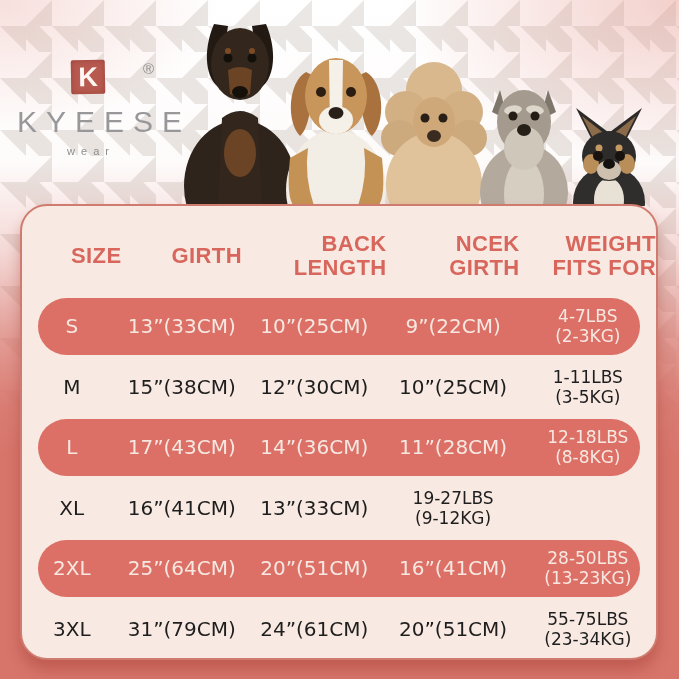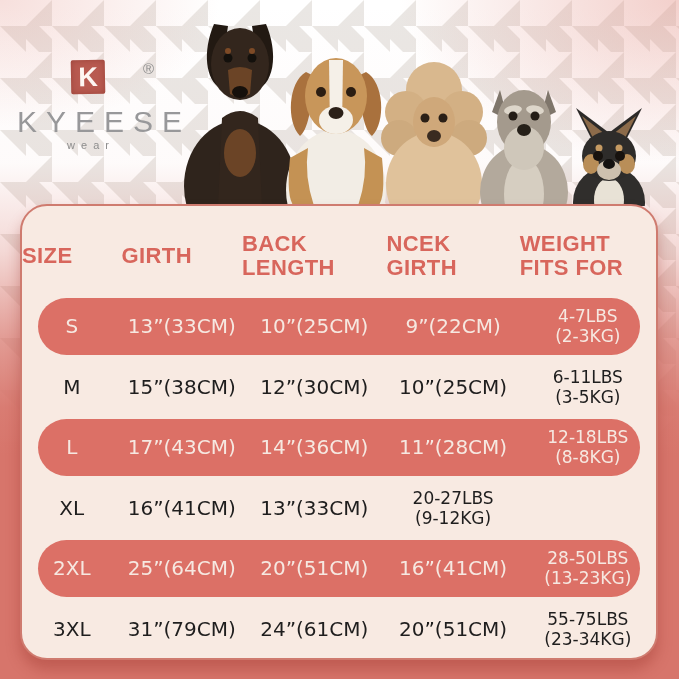--- a/index.html
+++ b/index.html
@@ -26,33 +26,33 @@
   .logo{position:absolute;left:8px;top:60px;width:160px;z-index:2;text-align:center;}
   .logo-square{
     width:34px;height:34px;background:var(--logo-sq);margin:0 auto;
     display:flex;align-items:center;justify-content:center;transform:rotate(-1deg);
     color:#fdf6f2;font-size:27px;font-weight:bold;border-radius:2px;
     box-shadow:inset 0 0 6px rgba(120,40,30,.45);
   }
   .registered{position:absolute;right:14px;top:0;font-size:15px;color:#8f8f8f;}
   .logo-name{margin-top:11px;font-size:30px;letter-spacing:9px;color:#98989a;
     text-indent:9px;font-weight:400;}
-  .logo-sub{margin-top:0;font-size:11px;letter-spacing:6px;color:#8d8d8d;text-indent:6px;}
+  .logo-sub{margin-top:6px;font-size:11px;letter-spacing:6px;color:#8d8d8d;text-indent:6px;}
   
   .dogs{position:absolute;left:168px;top:8px;width:502px;height:198px;z-index:2;}
   
   .card{
     position:absolute;left:20px;top:204px;width:638px;height:456px;z-index:3;
     background:var(--card-bg);border:2px solid #cf7b6f;border-radius:27px;
     box-shadow:0 10px 14px rgba(150,45,38,.35);
     padding-top:14px;
   }
   .grid{display:grid;grid-template-columns:15.7% 19% 22.8% 21% 21.5%;}
   .hrow{height:72px;align-items:center;}
-  .hcell{display:flex;flex-direction:column;justify-content:center;text-align:left;
+  .hcell{display:flex;flex-direction:column;justify-content:center;text-align:right;
     color:var(--hdr);font-weight:bold;font-size:22px;line-height:1.08;letter-spacing:.4px;}
   .rows{margin-top:4px;}
   .row{position:relative;height:60.5px;align-items:center;}
   .row.hl::before{content:"";position:absolute;top:2px;bottom:2px;left:16px;right:16px;
     background:var(--salmon);border-radius:30px;}
   .cell{position:relative;text-align:center;color:var(--dark-text);font-size:20px;
     font-family:"DejaVu Sans","Liberation Sans",sans-serif;}
   .row.hl .cell{color:var(--pill-text);}
   .cell.weight{font-size:17px;line-height:1.18;}
   .cell.size{font-size:20px;}
@@ -192,40 +192,40 @@
           <div>4-7LBS</div>
           <div>(2-3KG)</div>
         </div>
       </div>
       <div class="grid row">
         <div class="cell size">M</div>
         <div class="cell ">15”(38CM)</div>
         <div class="cell ">12”(30CM)</div>
         <div class="cell ">10”(25CM)</div>
         <div class="cell weight">
-          <div>6-11LBS</div>
+          <div>1-11LBS</div>
           <div>(3-5KG)</div>
         </div>
       </div>
       <div class="grid row hl">
         <div class="cell size">L</div>
         <div class="cell ">17”(43CM)</div>
         <div class="cell ">14”(36CM)</div>
         <div class="cell ">11”(28CM)</div>
         <div class="cell weight">
           <div>12-18LBS</div>
           <div>(8-8KG)</div>
         </div>
       </div>
       <div class="grid row">
         <div class="cell size">XL</div>
         <div class="cell ">16”(41CM)</div>
         <div class="cell ">13”(33CM)</div>
         <div class="cell weight">
-          <div>20-27LBS</div>
+          <div>19-27LBS</div>
           <div>(9-12KG)</div>
         </div>
       </div>
       <div class="grid row hl">
         <div class="cell size">2XL</div>
         <div class="cell ">25”(64CM)</div>
         <div class="cell ">20”(51CM)</div>
         <div class="cell ">16”(41CM)</div>
         <div class="cell weight">
           <div>28-50LBS</div>

